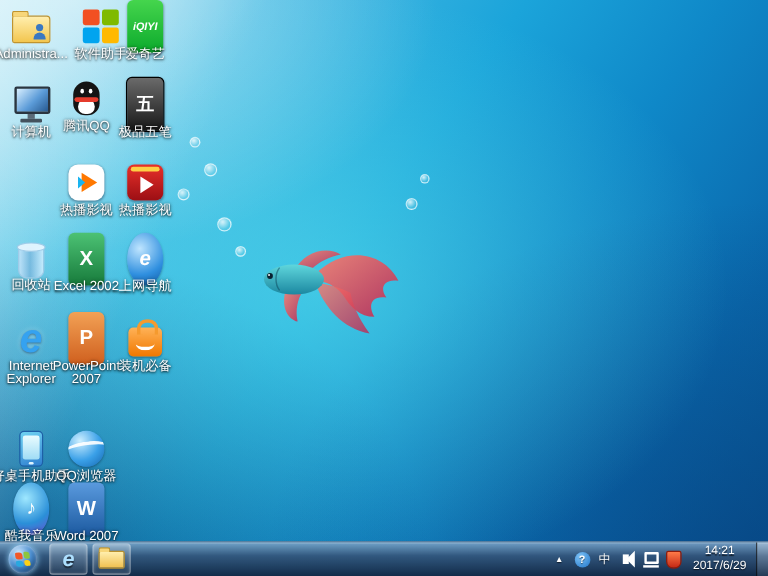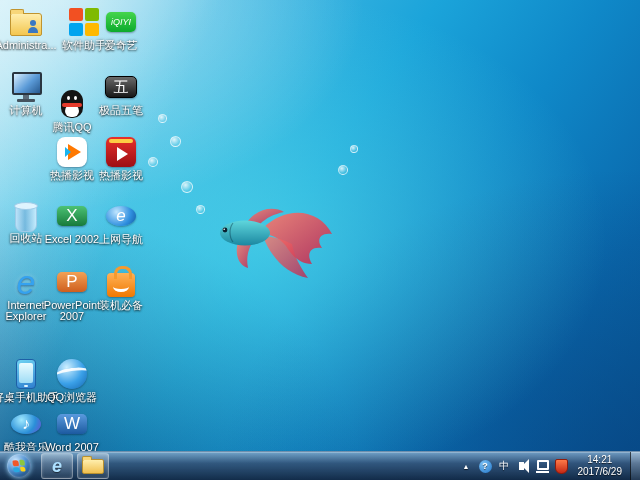--- a/index.html
+++ b/index.html
@@ -26,21 +26,21 @@
   
   .dicon { position:absolute; width:52px; text-align:center; cursor:pointer; z-index:3; }
   .gwrap { height:32px; display:flex; align-items:center; justify-content:center; margin-bottom:2px; }
   .dlabel {
     margin:0 -7px; font-size:11px; line-height:11px; color:#fff;
     text-shadow:0 1px 2px rgba(0,0,0,.85), 0 0 3px rgba(0,0,0,.55);
     word-break:break-word;
   }
 
   .tile {
-    width:30px; height:20px; border-radius:5px; color:#fff; font-weight:normal; font-size:17px;
+    width:30px; height:44px; border-radius:5px; color:#fff; font-weight:bold; font-size:17px;
     display:flex; align-items:center; justify-content:center;
     box-shadow:0 1px 2px rgba(0,0,30,.35);
   }
   .t-excel { background:linear-gradient(180deg,#4cc274,#177a3b); }
   .t-word  { background:linear-gradient(180deg,#5a9ade,#1c5aa0); }
   .t-ppt   { background:linear-gradient(180deg,#f2a155,#cf5f1e); }
   .t-iqiyi { background:linear-gradient(180deg,#45d54d,#0caa2c); font-size:9px; font-style:italic; letter-spacing:0; }
   .t-wubi  { background:linear-gradient(180deg,#6a6a6a,#181818); border:1px solid #000; font-size:15px; }
   .t-nav   { border-radius:50%; background:radial-gradient(circle at 35% 30%, #bfe5ff, #2f8fdf 60%, #1158a0); font-style:italic; }
   .t-ie    { background:none; box-shadow:none; color:#35a2f0; font-size:34px; font-style:italic; line-height:30px;
@@ -235,21 +235,21 @@
     <div class="gwrap">
         <span class="tiles">
           <span class="tl1"></span>
           <span class="tl2"></span>
           <span class="tl3"></span>
           <span class="tl4"></span>
         </span>
       </div>
     <div class="dlabel">软件助手</div>
   </div>
-  <div class="dicon" style="left:46px;top:88px;">
+  <div class="dicon" style="left:46px;top:66px;">
     <div class="gwrap">
         <span class="qqbody">
           <span class="qqeye"></span>
         </span>
       </div>
     <div class="dlabel">腾讯QQ</div>
   </div>
   <div class="dicon" style="left:46px;top:136px;">
     <div class="gwrap">
         <span class="tvbox">

